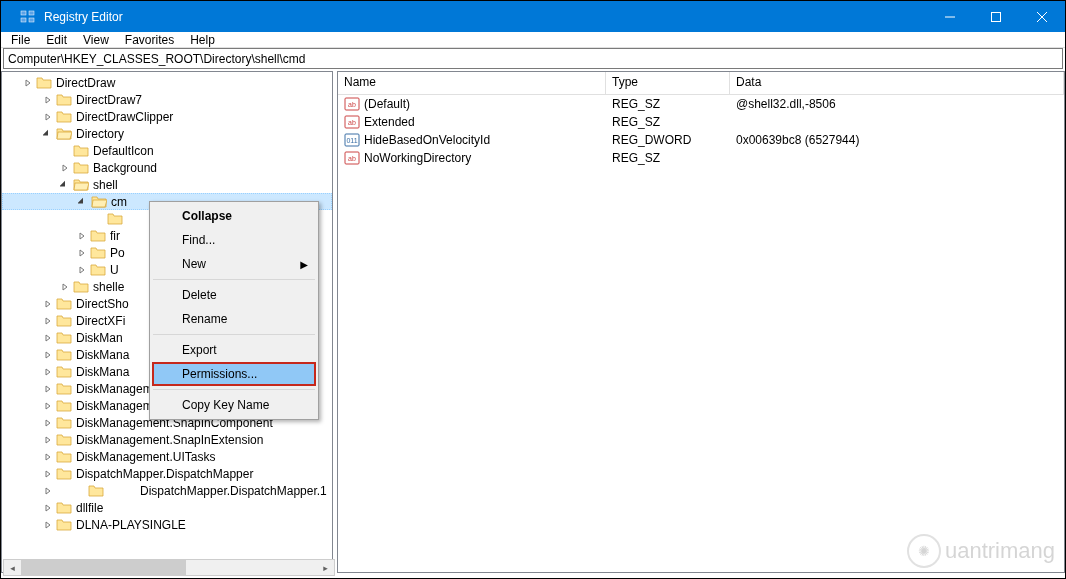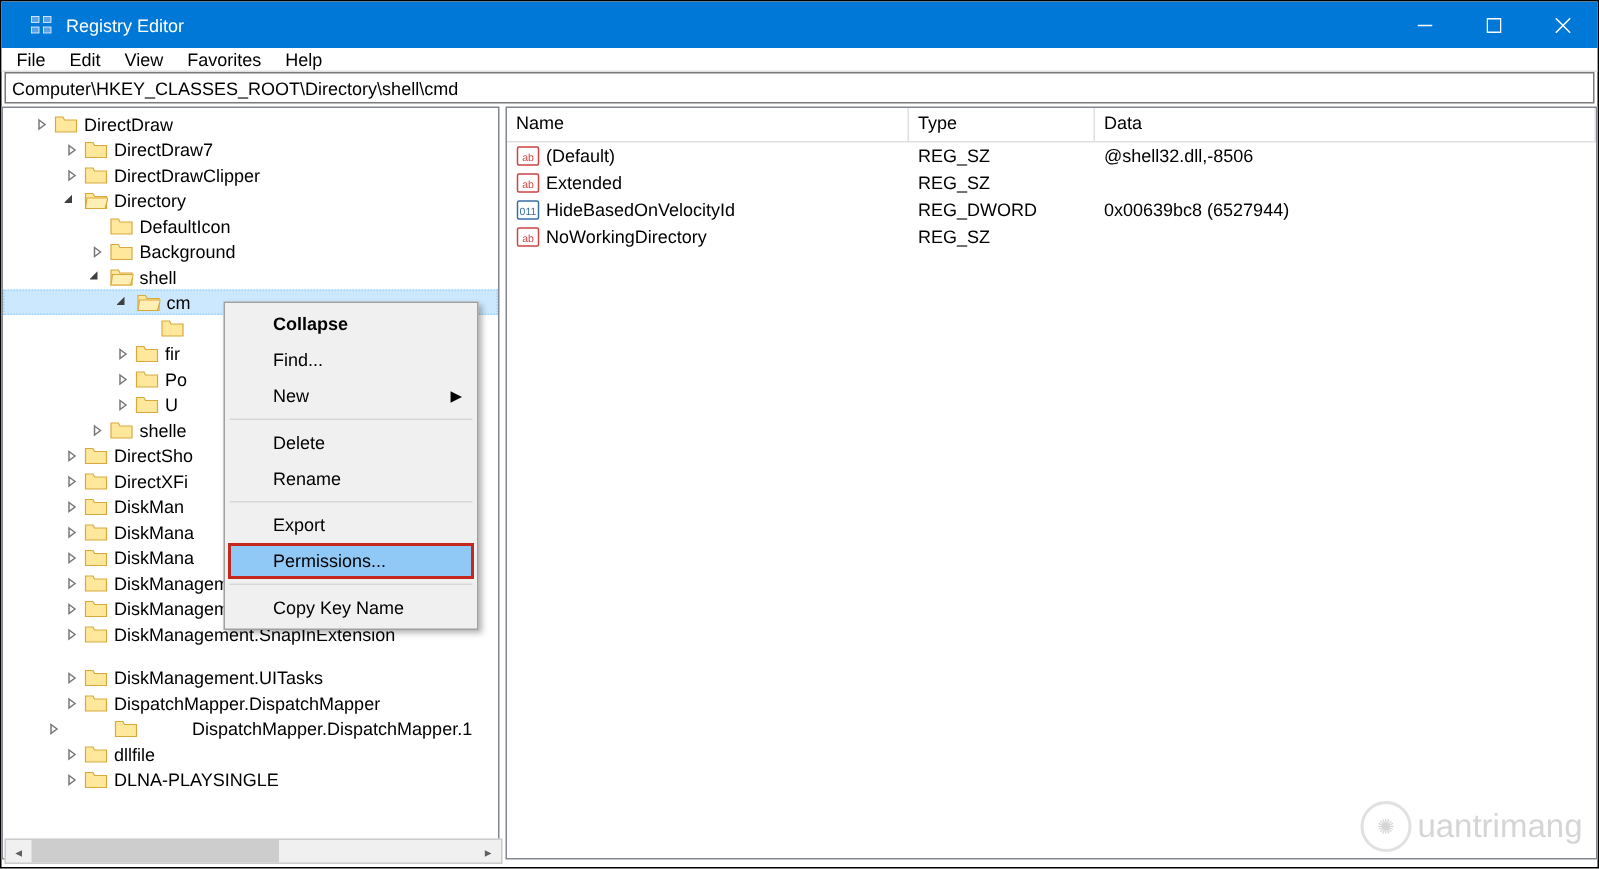--- a/index.html
+++ b/index.html
@@ -364,23 +364,36 @@
           <span class="expander">
             <svg width="10" height="10">
               <path d="M3 2 L7 5 L3 8 Z" fill="none" stroke="#787878" stroke-width="1"></path>
             </svg>
           </span>
           <span class="folder-icon">
             <svg width="16" height="16" viewBox="0 0 16 16">
               <path d="M1 3 L6 3 L7 5 L15 5 L15 13 L1 13 Z" fill="#ffe79c" stroke="#d9a93e" stroke-width="0.8"></path>
             </svg>
           </span>
+          <span class="tree-label">DiskManagement.SnapInComponent</span>
+        </div>
+        <div class="tree-item" style="padding-left: 38px;">
+          <span class="expander">
+            <svg width="10" height="10">
+              <path d="M3 2 L7 5 L3 8 Z" fill="none" stroke="#787878" stroke-width="1"></path>
+            </svg>
+          </span>
+          <span class="folder-icon">
+            <svg width="16" height="16" viewBox="0 0 16 16">
+              <path d="M1 3 L6 3 L7 5 L15 5 L15 13 L1 13 Z" fill="#ffe79c" stroke="#d9a93e" stroke-width="0.8"></path>
+            </svg>
+          </span>
           <span class="tree-label">DiskManagement.SnapInExtension</span>
         </div>
-        <div class="tree-item" style="padding-left: 38px; margin-top: 12px;">
+        <div class="tree-item" style="padding-left: 38px;">
           <span class="expander">
             <svg width="10" height="10">
               <path d="M3 2 L7 5 L3 8 Z" fill="none" stroke="#787878" stroke-width="1"></path>
             </svg>
           </span>
           <span class="folder-icon">
             <svg width="16" height="16" viewBox="0 0 16 16">
               <path d="M1 3 L6 3 L7 5 L15 5 L15 13 L1 13 Z" fill="#ffe79c" stroke="#d9a93e" stroke-width="0.8"></path>
             </svg>
           </span>
@@ -392,21 +405,21 @@
               <path d="M3 2 L7 5 L3 8 Z" fill="none" stroke="#787878" stroke-width="1"></path>
             </svg>
           </span>
           <span class="folder-icon">
             <svg width="16" height="16" viewBox="0 0 16 16">
               <path d="M1 3 L6 3 L7 5 L15 5 L15 13 L1 13 Z" fill="#ffe79c" stroke="#d9a93e" stroke-width="0.8"></path>
             </svg>
           </span>
           <span class="tree-label">DispatchMapper.DispatchMapper</span>
         </div>
-        <div class="tree-item" style="padding-left: 26px; gap: 32px;">
+        <div class="tree-item" style="padding-left: 38px; gap: 32px;">
           <span class="expander">
             <svg width="10" height="10">
               <path d="M3 2 L7 5 L3 8 Z" fill="none" stroke="#787878" stroke-width="1"></path>
             </svg>
           </span>
           <span class="folder-icon">
             <svg width="16" height="16" viewBox="0 0 16 16">
               <path d="M1 3 L6 3 L7 5 L15 5 L15 13 L1 13 Z" fill="#ffe79c" stroke="#d9a93e" stroke-width="0.8"></path>
             </svg>
           </span>

